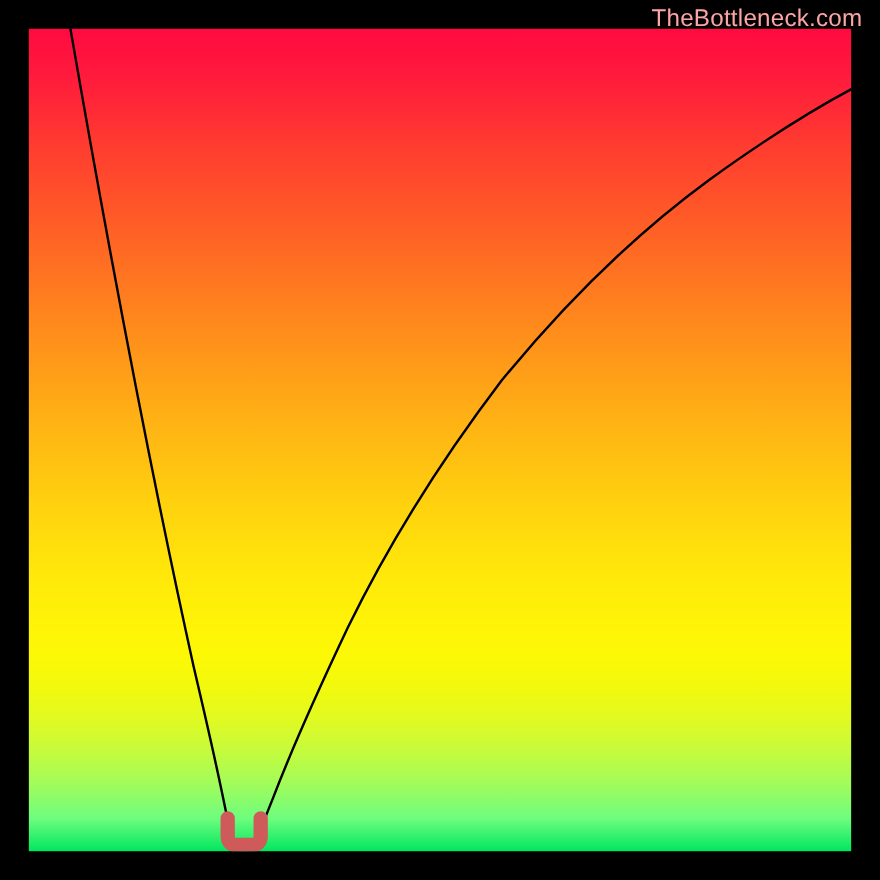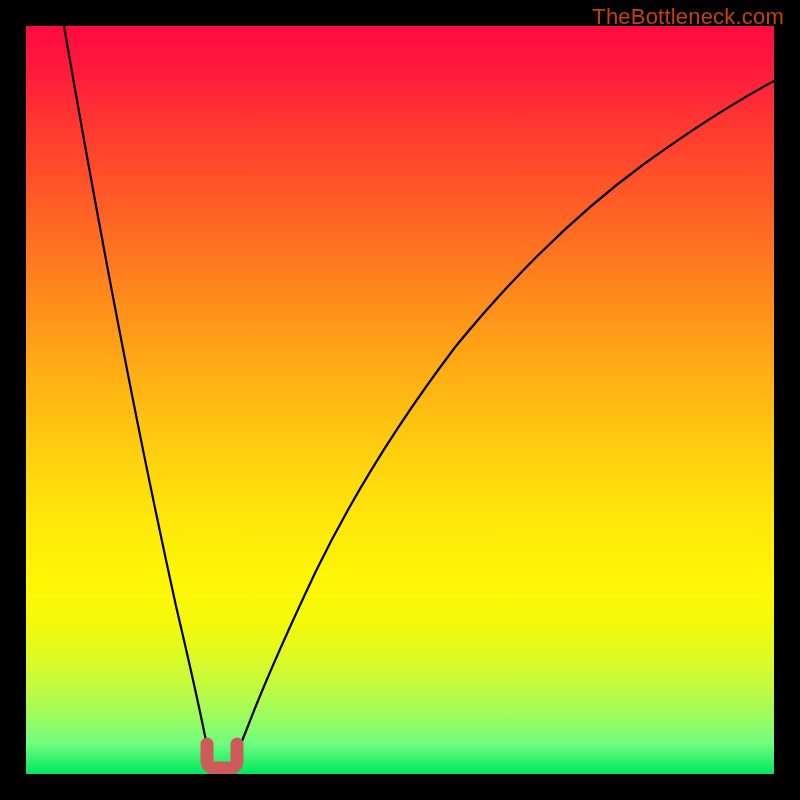--- a/index.html
+++ b/index.html
@@ -50,21 +50,21 @@
     );
   }
   .curves {
     position: absolute;
     inset: 0;
   }
   .watermark {
     position: absolute;
     top: 4px;
     right: 16px;
-    color: #c2410c;
+    color: #fca5a5;
     font-size: 22px;
     letter-spacing: 0.2px;
     user-select: none;
   }
 </style>
 </head>
 <body>
 
 <div class="frame">
 

